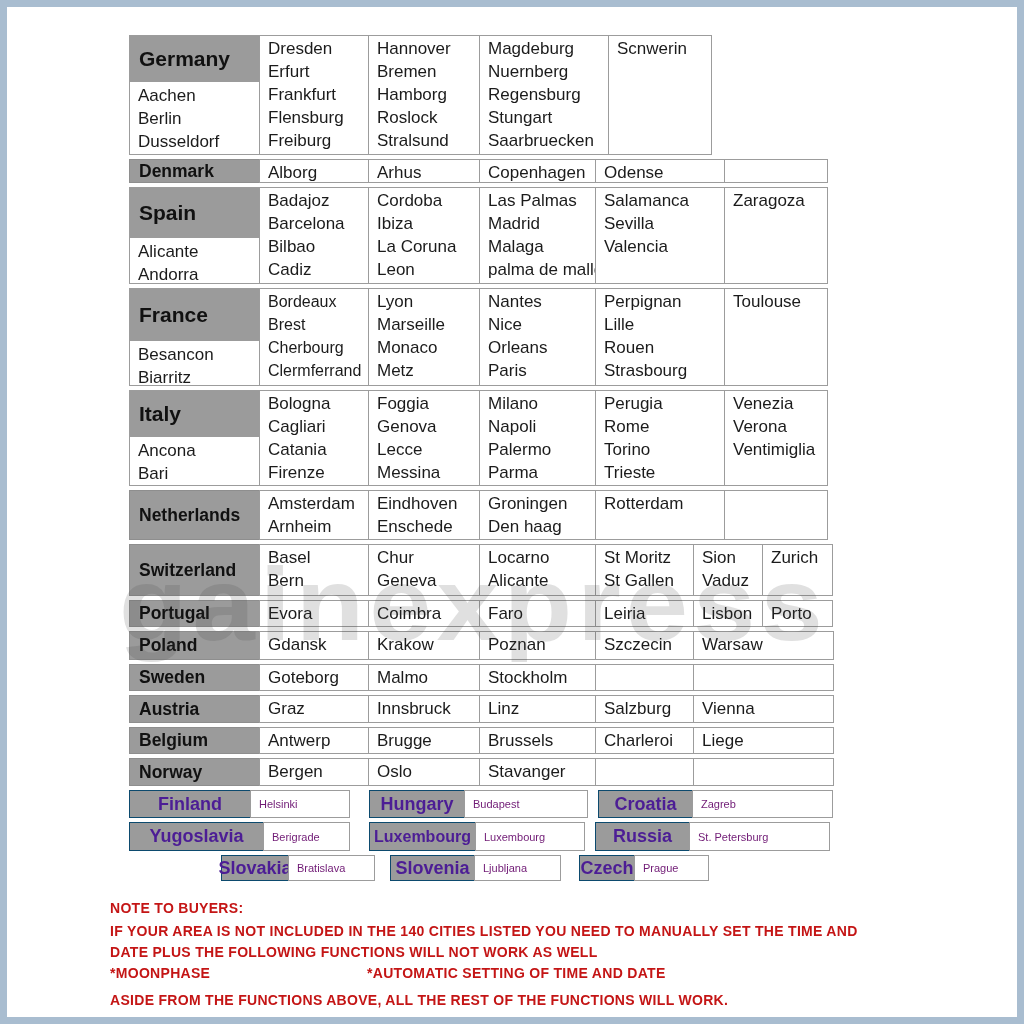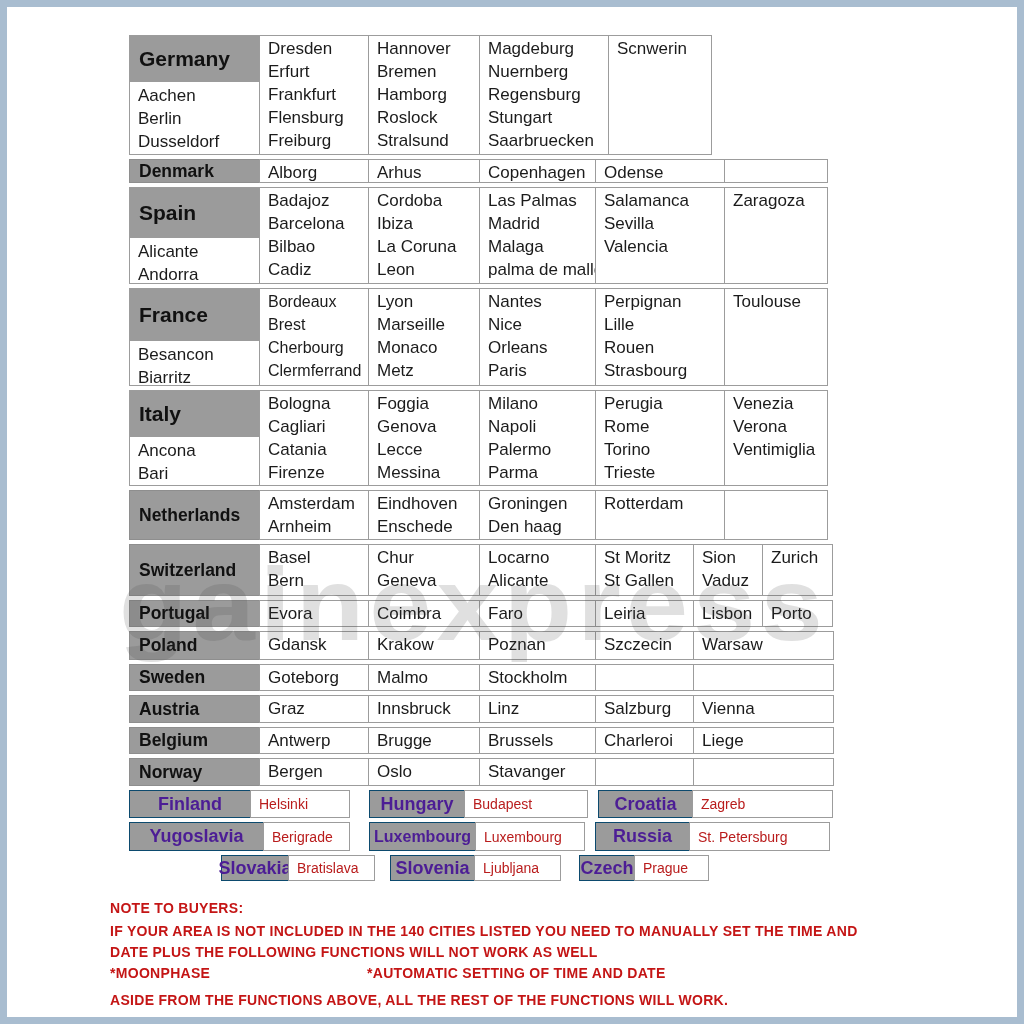--- a/index.html
+++ b/index.html
@@ -70,21 +70,21 @@
   .prow{display:flex;margin-bottom:4px;align-items:stretch;}
   .pair{display:flex;}
   .plabel{
     box-sizing:border-box;background:#9b9b9b;color:#4c1d95;
     font-weight:bold;font-size:18px;
     display:flex;align-items:center;justify-content:center;
     border:1px solid #0c4a6e;
   }
   .pvalue{
     box-sizing:border-box;border:1px solid #9c9c9c;margin-left:-1px;
-    background:#fff;color:#b91c1c;font-size:14px;
+    background:#fff;color:#701a75;font-size:11px;
     display:flex;align-items:center;
     padding-left:8px;white-space:pre;
   }
   
   .watermark{
     position:absolute;left:112px;top:538px;
     font-size:112px;font-weight:bold;letter-spacing:5px;
     color:rgba(60,60,60,0.16);
     z-index:6;pointer-events:none;
     transform:scaleY(0.92);transform-origin:top left;

